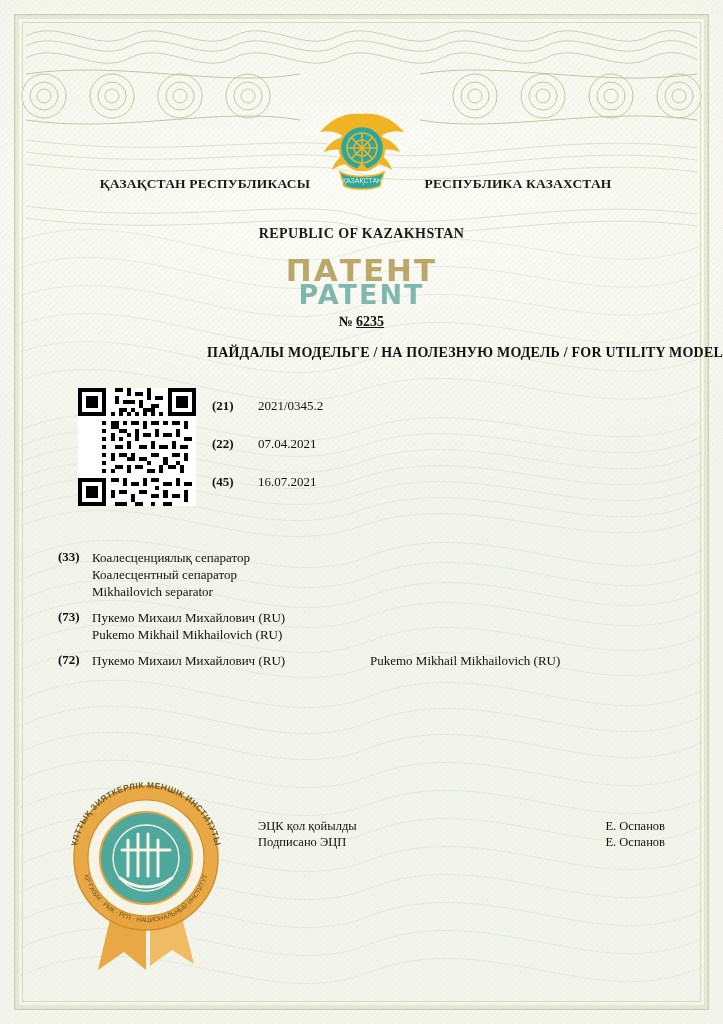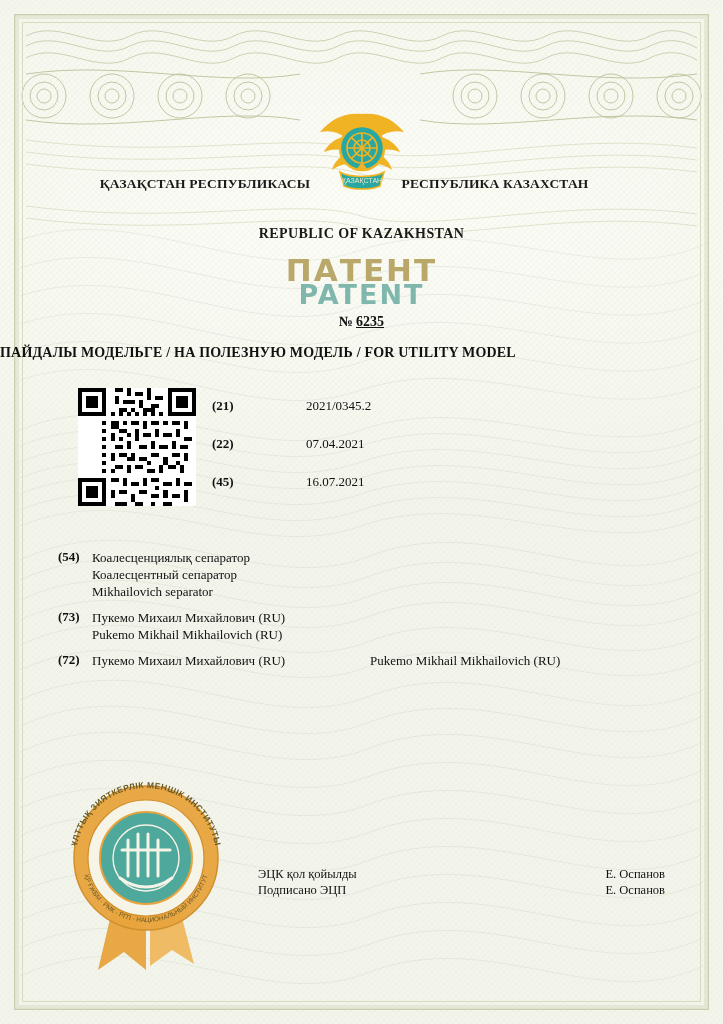--- a/index.html
+++ b/index.html
@@ -64,21 +64,21 @@
     width: 104px;
     height: 96px;
   }
 
   .country-row {
     position: absolute;
     top: 176px;
     left: 0;
     right: 0;
     display: flex;
-    justify-content: flex-start;
+    justify-content: space-between;
     padding: 0 60px;
     font-size: 13.5px;
     font-weight: bold;
     letter-spacing: 0.2px;
     color: #1a1a1a;
   }
   .country-row .kz { width: 290px; text-align: center; }
   .country-row .ru { width: 290px; text-align: center; }
 
   .country-en {
@@ -126,21 +126,21 @@
   }
   .patent-number .num {
     text-decoration: underline;
     margin-left: 3px;
   }
 
   .model-line {
     position: absolute;
     top: 345px;
     width: 100%;
-    text-align: left;
+    text-align: right;
     font-size: 14px;
     font-weight: bold;
     letter-spacing: 0.2px;
     color: #111;
   }
 
   .qr {
     position: absolute;
     left: 78px;
     top: 388px;
@@ -155,21 +155,20 @@
     position: absolute;
     left: 212px;
     top: 398px;
     font-size: 13px;
     color: #111;
   }
   .code-row {
     display: flex;
     align-items: baseline;
     margin-bottom: 22px;
-    gap: 48px;
   }
   .code-row .tag {
     font-weight: bold;
     width: 36px;
   }
   .code-row .val {
     margin-left: 10px;
   }
 
   .fields {
@@ -208,21 +207,21 @@
     left: 62px;
     top: 774px;
     width: 168px;
     height: 196px;
   }
 
   
   .sign-block {
     position: absolute;
     left: 258px;
-    top: 866px;
+    top: 818px;
     right: 58px;
     font-size: 12.5px;
     color: #111;
   }
   .sign-row {
     display: flex;
     justify-content: space-between;
     line-height: 16px;
   }
 
@@ -501,21 +500,21 @@
       </div>
       <div class="code-row">
         <span class="tag">(45)</span>
         <span class="val">16.07.2021</span>
       </div>
     </div>
 
     <div class="fields">
 
       <div class="field field-54">
-        <span class="tag">(54)</span>
+        <span class="tag">(33)</span>
         <div class="lines">
           <div>Коалесценциялық сепаратор</div>
           <div>Коалесцентный сепаратор</div>
           <div>Mikhailovich separator</div>
         </div>
       </div>
 
       <div class="field field-73">
         <span class="tag">(73)</span>
         <div class="lines">

